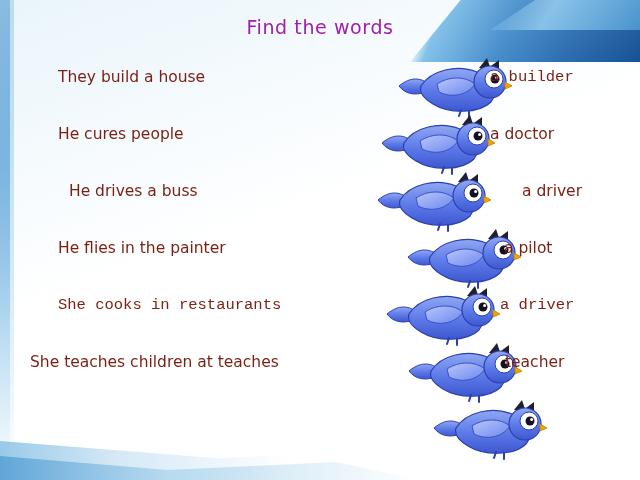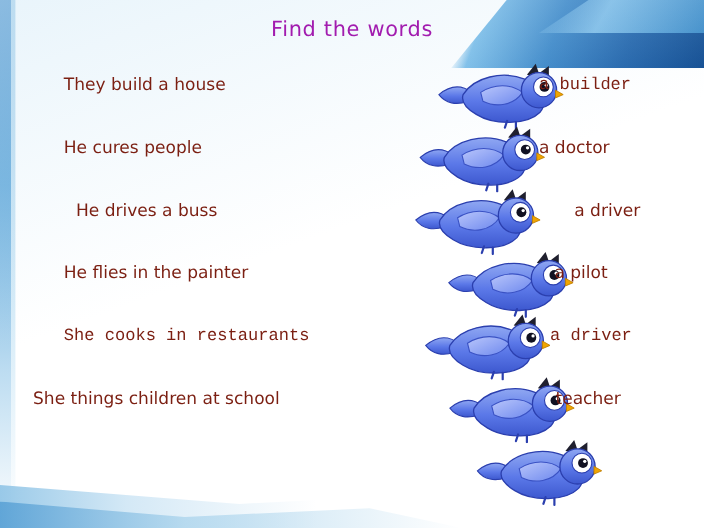--- a/index.html
+++ b/index.html
@@ -325,21 +325,21 @@
             <path d="M84 12 L 92 2 L 96 14 Z" fill="#1f1f2e"></path>
             <path d="M96 10 L 104 4 L 104 16 Z" fill="#1f1f2e"></path>
             <circle cx="95" cy="26" r="16" fill="url(#bodyg)" stroke="#2b3fae" stroke-width="1.2"></circle>
             <circle cx="99" cy="23" r="9" fill="#ffffff" stroke="#2b3fae" stroke-width="1"></circle>
             <circle cx="100" cy="23" r="4.5" fill="#111122"></circle>
             <circle cx="101.6" cy="21.4" r="1.5" fill="#ffffff"></circle>
             <path d="M110 26 L 117 30 L 110 33 Z" fill="#f0a500" stroke="#c07e00" stroke-width=".8"></path>
             <path d="M66 54 L 64 60 M74 55 L 74 61" stroke="#2b3fae" stroke-width="2" fill="none" stroke-linecap="round"></path>
           </svg>
         </div>
-        <div class="phrase" style="left: 30px;">She things children at school</div>
+        <div class="phrase" style="left: 30px;">She teaches children at teaches</div>
         <div class="answer" style="left: 505px;">teacher</div>
       </div>
       <div class="row" style="top: 342px;">
         <div class="bird" style="left: 430px;">
           <svg viewBox="0 0 118 62" width="118" height="62" xmlns="http://www.w3.org/2000/svg">
             <defs>
               <linearGradient id="bodyg" x1="0" y1="0" x2="0" y2="1">
                 <stop offset="0%" stop-color="#8fa7f2"></stop>
                 <stop offset="55%" stop-color="#5b78e8"></stop>
                 <stop offset="100%" stop-color="#3d58cf"></stop>

